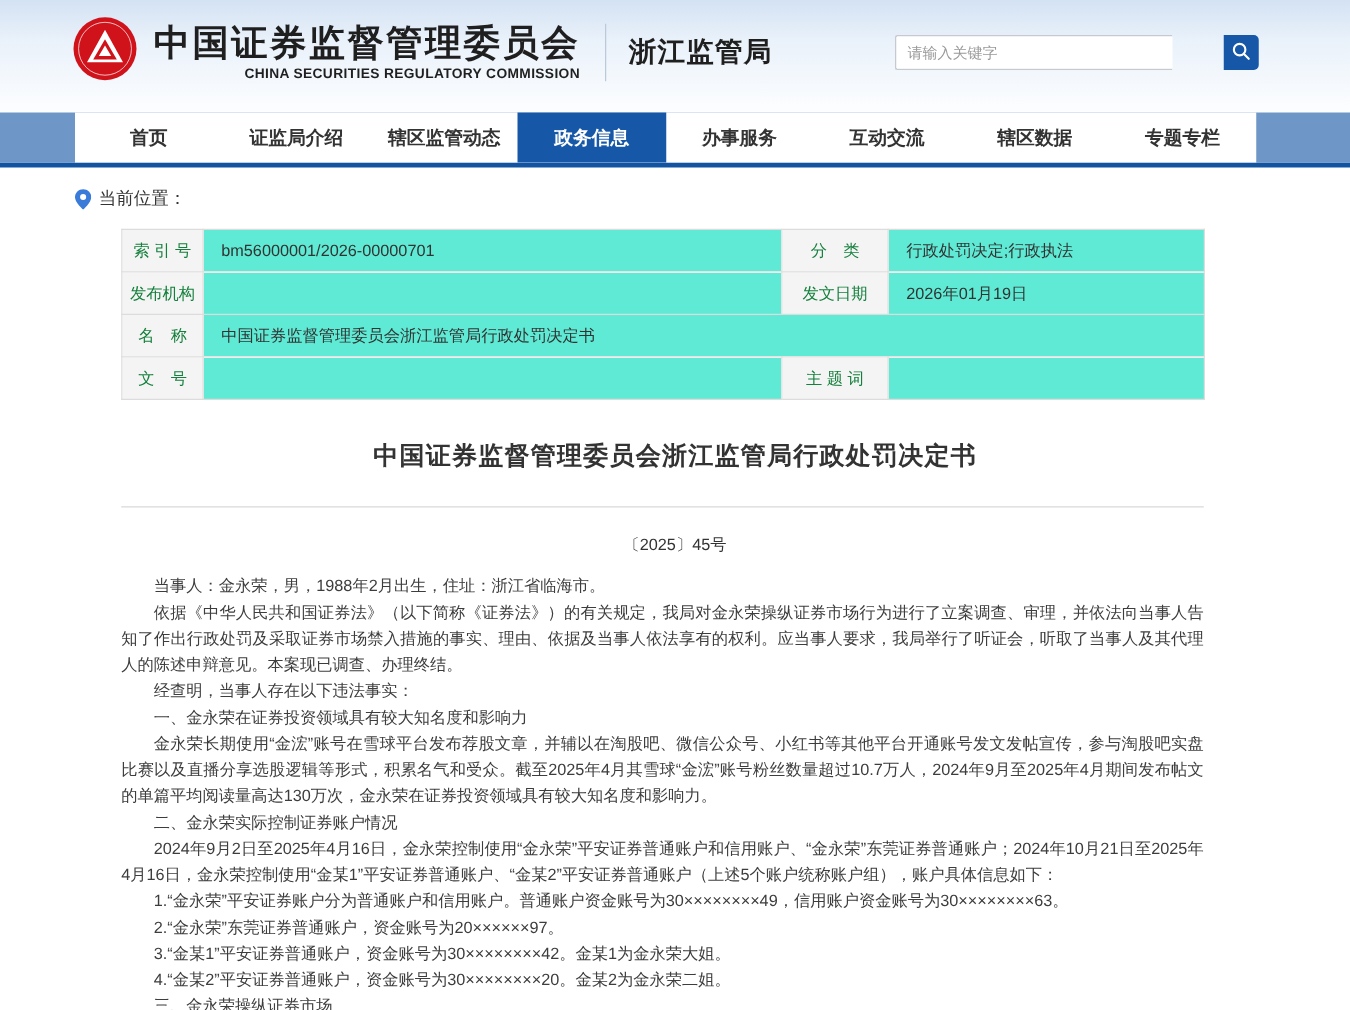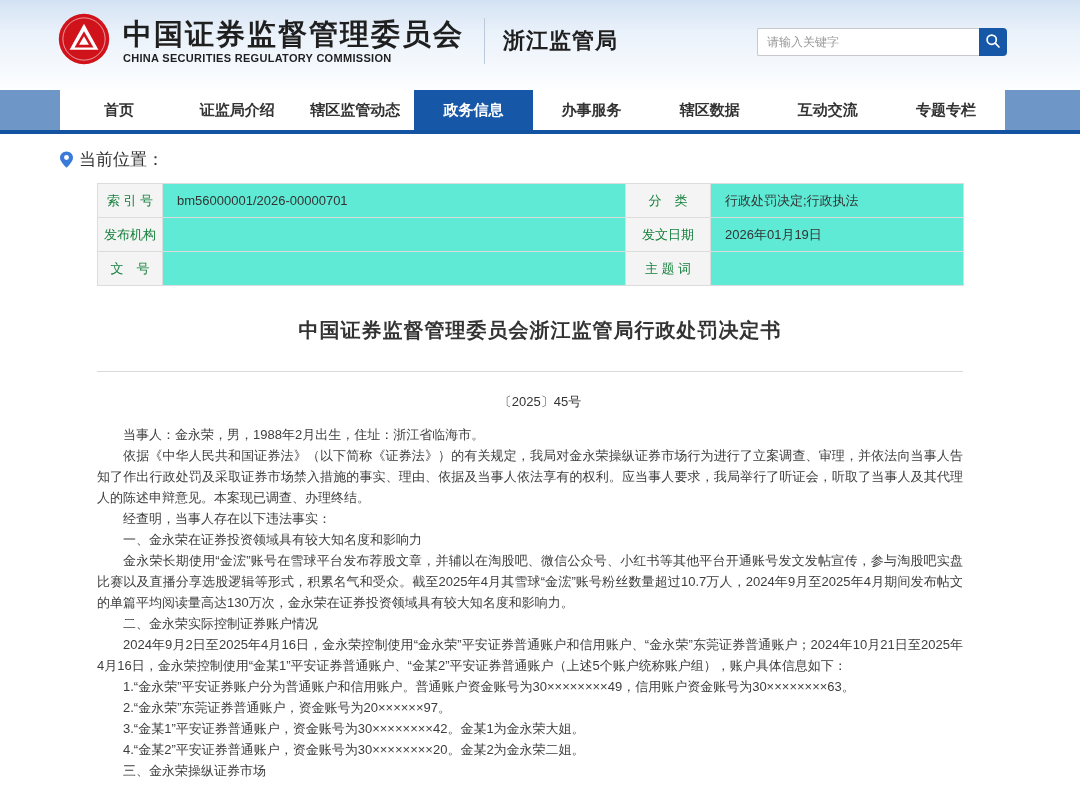--- a/index.html
+++ b/index.html
@@ -9,27 +9,27 @@
     background:#ffffff;
     font-family:"Liberation Sans", sans-serif;
     position:relative;
   }
   
   .header {
     height:90px;
     background:linear-gradient(180deg,#d3e2f3 0%,#e9f1fa 35%,#fdfeff 100%);
     position:relative;
   }
-  .logo-wrap { position:absolute; left:57px; top:12px; display:flex; align-items:center; }
+  .logo-wrap { position:absolute; left:57px; top:12px; display:flex; align-items:center;text-align:right; }
   .title-block { margin-left:12px; }
   .org-cn { font-size:29px; font-weight:bold; color:#1f1f1f; letter-spacing:2px; line-height:32px; }
   .org-en { font-size:11px; font-weight:bold; color:#1f1f1f; letter-spacing:0.3px; margin-top:2px; }
   .divider-v { width:1px; height:46px; background:#bcc9da; margin:0 18px 0 20px; }
   .bureau { font-size:22px; font-weight:bold; color:#1f1f1f; letter-spacing:1px; }
-  .search { position:absolute; right:73px; top:28px; display:flex; height:44px; }
+  .search { position:absolute; right:73px; top:28px; display:flex; height:44px;gap:41px; }
   .search input {
     width:222px; height:28px; border:1px solid #c6c9cd; border-right:none;
     padding:0 9px; font-size:12px; color:#333; outline:none;
     border-radius:2px 0 0 2px; background:#fff;
     font-family:"Liberation Sans", sans-serif;
   }
   .search input::placeholder { color:#999; }
   .search-btn {
     width:28px; height:28px; background:#1658a7; border:none;
     border-radius:0 4px 4px 0; display:flex; align-items:center; justify-content:center;
@@ -40,21 +40,21 @@
   .nav-bar { position:absolute; left:60px; top:0; width:945px; height:40px; background:#ffffff; display:flex; }
   .tab {
     flex:1; display:flex; align-items:center; justify-content:center;
     font-size:15px; font-weight:bold; color:#333; cursor:pointer; white-space:nowrap;
   }
   .tab.active { background:#1658a7; color:#ffffff; }
   .nav-underline { height:4px; background:#1254a2; width:1080px; }
   
   .breadcrumb {
     margin:15px 0 0 60px; display:flex; align-items:center;
-    font-size:17px; color:#333; height:20px;
+    font-size:14px; color:#333; height:20px;
   }
   .breadcrumb .pin { margin-right:6px; display:flex; align-items:center; }
   .crumb { cursor:pointer; }
   .crumb-sep { margin:0 6px; color:#555; }
   
   table.meta {
     border-collapse:collapse; table-layout:fixed;
     margin:14px 0 0 97px; width:866px;
   }
   table.meta td {
@@ -106,22 +106,22 @@
   </div>
 </div>
 
 <div class="nav-row">
   <div class="nav-bar">
       <div class="tab">首页</div>
       <div class="tab">证监局介绍</div>
       <div class="tab">辖区监管动态</div>
       <div class="tab active">政务信息</div>
       <div class="tab">办事服务</div>
+      <div class="tab">互动交流</div>
       <div class="tab">辖区数据</div>
-      <div class="tab">互动交流</div>
       <div class="tab">专题专栏</div>
     </div>
 </div>
 <div class="nav-underline"></div>
 
 <div class="breadcrumb">
   <span class="pin">
     <svg width="13" height="17" viewBox="0 0 16 20">
       <path d="M8 0C3.6 0 0 3.5 0 7.8 0 13 8 20 8 20s8-7 8-12.2C16 3.5 12.4 0 8 0z" fill="#3a7ad9"></path>
       <circle cx="8" cy="7.6" r="3" fill="#ffffff"></circle>
@@ -144,20 +144,24 @@
     <td class="lbl">分　类</td>
     <td>行政处罚决定;行政执法</td>
   </tr>
   <tr>
     <td class="lbl">发布机构</td>
     <td></td>
     <td class="lbl">发文日期</td>
     <td>2026年01月19日</td>
   </tr>
   <tr>
+    <td class="lbl">名　称</td>
+    <td colspan="3">中国证券监督管理委员会浙江监管局行政处罚决定书</td>
+  </tr>
+  <tr>
     <td class="lbl">文　号</td>
     <td></td>
     <td class="lbl">主 题 词</td>
     <td></td>
   </tr>
 </tbody>
   </table>
 
 <div class="doc-title">中国证券监督管理委员会浙江监管局行政处罚决定书</div>
 <div class="rule"></div>

